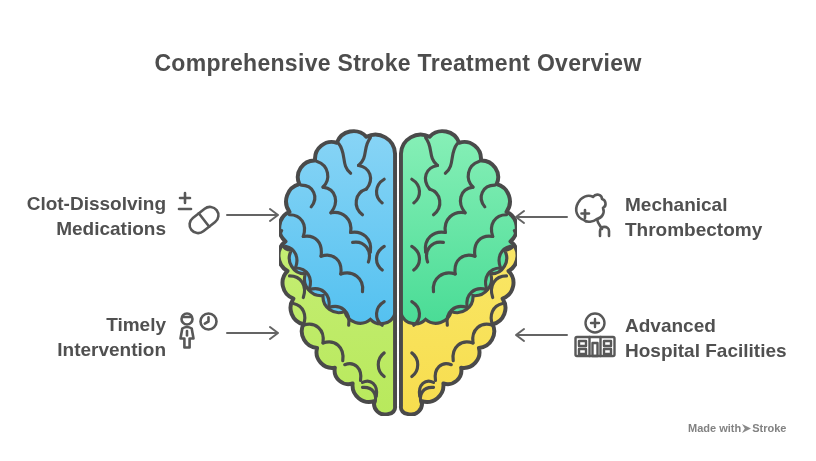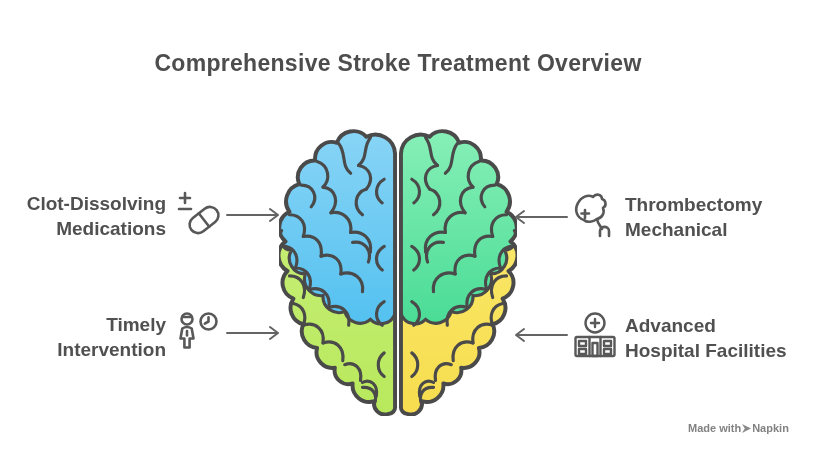--- a/index.html
+++ b/index.html
@@ -163,22 +163,22 @@
   </div>
   <div class="icon-box" style="left:572px;top:190px">
     <svg width="42" height="50" viewBox="0 0 42 50" fill="none" stroke="#585858" stroke-width="2.6" stroke-linecap="round" stroke-linejoin="round">
       <path d="M12 30 C5 28 2 20 6 13 C9 7 16 4 21 7 C24 3 30 4.5 30 9 C34 10 35 16 31 18 C33 23 30 28 25 29 C21 32 15 33 12 30 Z"></path>
       <path d="M13 28 V20 M9.5 23.5 H17"></path>
       <path d="M25 29 C26 35 29 36 30 39"></path>
       <path d="M28 46 V41 C28 35.5 37 35.5 37 41 V46"></path>
     </svg>
   </div>
   <div class="callout-text left-align" style="left:625px;top:192px;width:190px">
+    <div>Mechanical</div>
     <div>Thrombectomy</div>
-    <div>Mechanical</div>
   </div>
 
   <div class="arrow-box" style="left:510px;top:327px">
     <svg width="58" height="16" viewBox="0 0 58 16" fill="none" stroke="#646464" stroke-width="2" stroke-linecap="round" stroke-linejoin="round">
       <path d="M57 8 H7 M14 2 L6 8 L14 14"></path>
     </svg>
   </div>
   <div class="icon-box" style="left:572px;top:310px">
     <svg width="46" height="50" viewBox="0 0 46 50" fill="none" stroke="#585858" stroke-width="2.4" stroke-linecap="round" stroke-linejoin="round">
       <circle cx="23" cy="13" r="9.5"></circle>
@@ -195,16 +195,16 @@
   <div class="callout-text left-align" style="left:625px;top:313px;width:200px">
     <div>Advanced</div>
     <div>Hospital Facilities</div>
   </div>
 
   <div class="watermark">
     <span>Made with</span>
     <svg width="11" height="11" viewBox="0 0 11 11">
       <path d="M1 1 L10 5.5 L1 10 L3.8 5.5 Z" fill="#8a8a8a"></path>
     </svg>
-    <span>Napkin</span>
+    <span>Stroke</span>
   </div>
 
 </div>
 
 </body></html>

